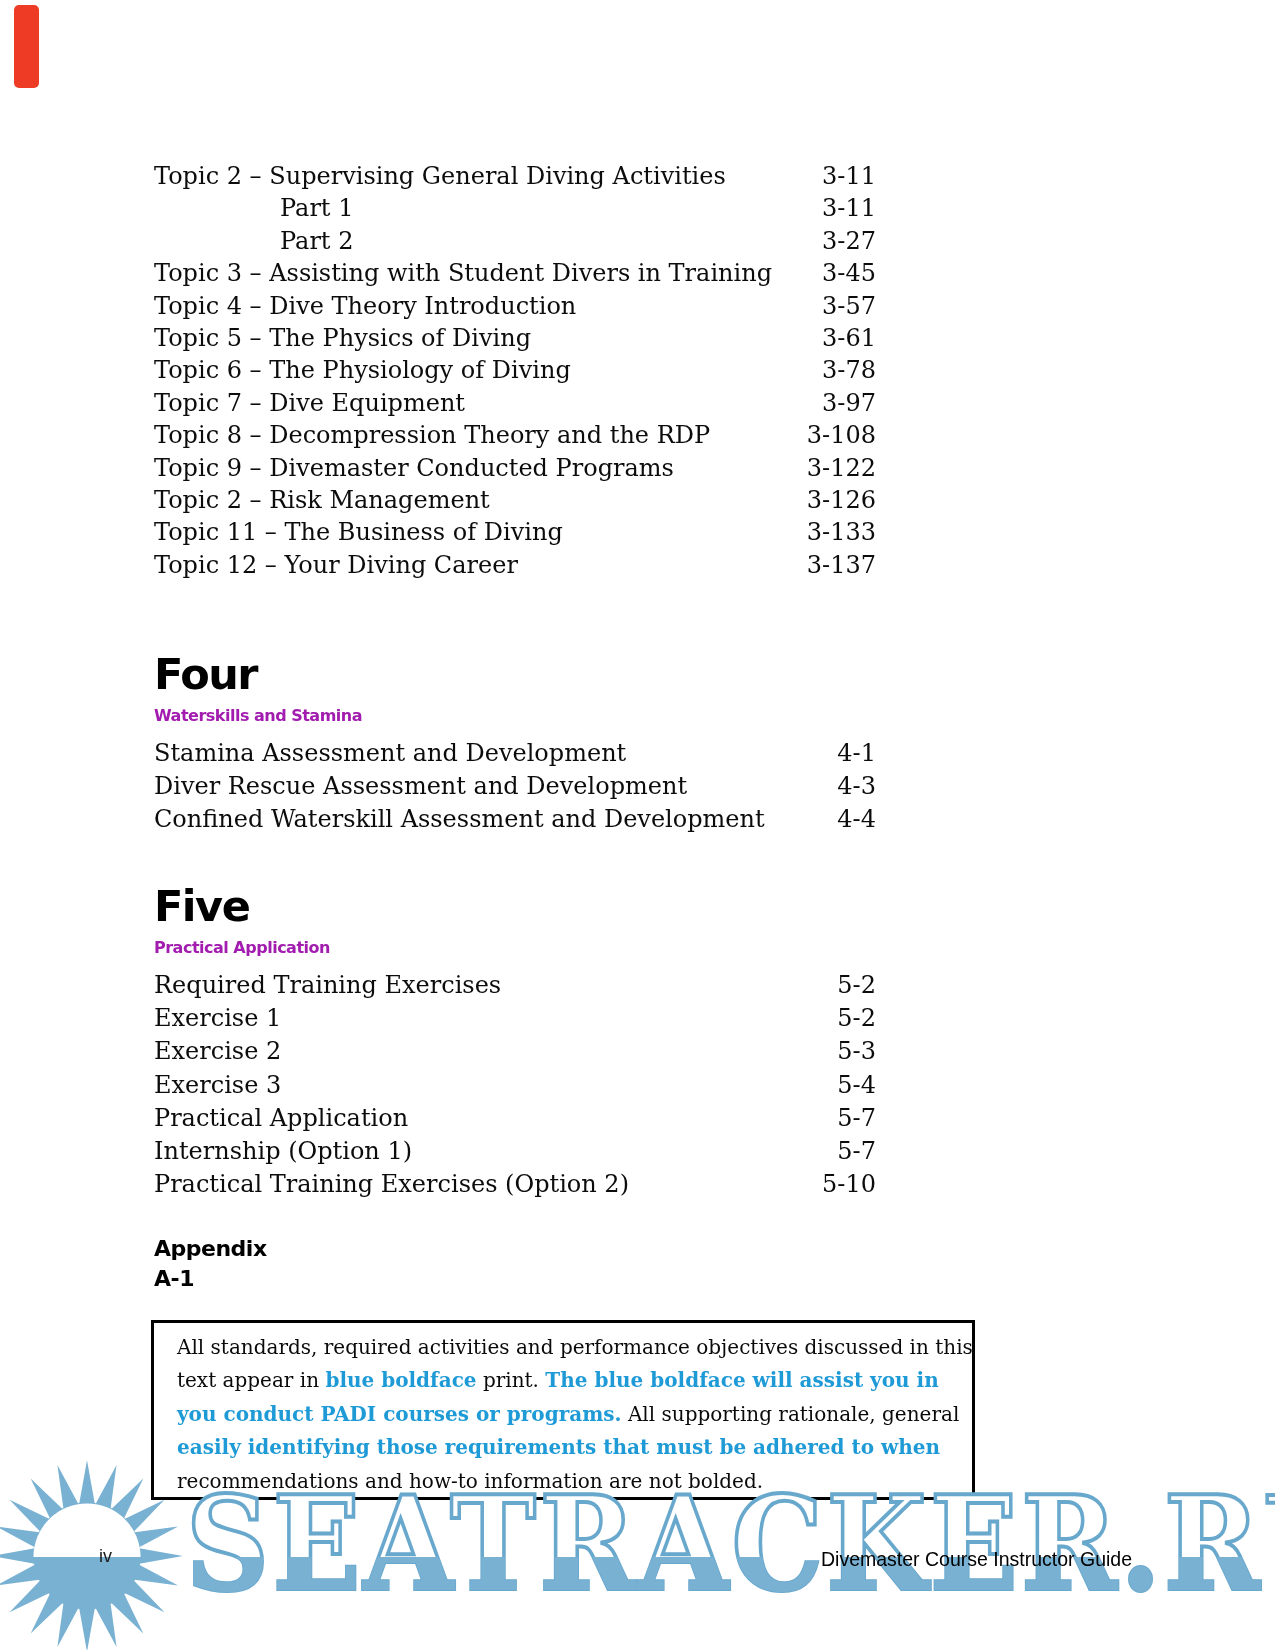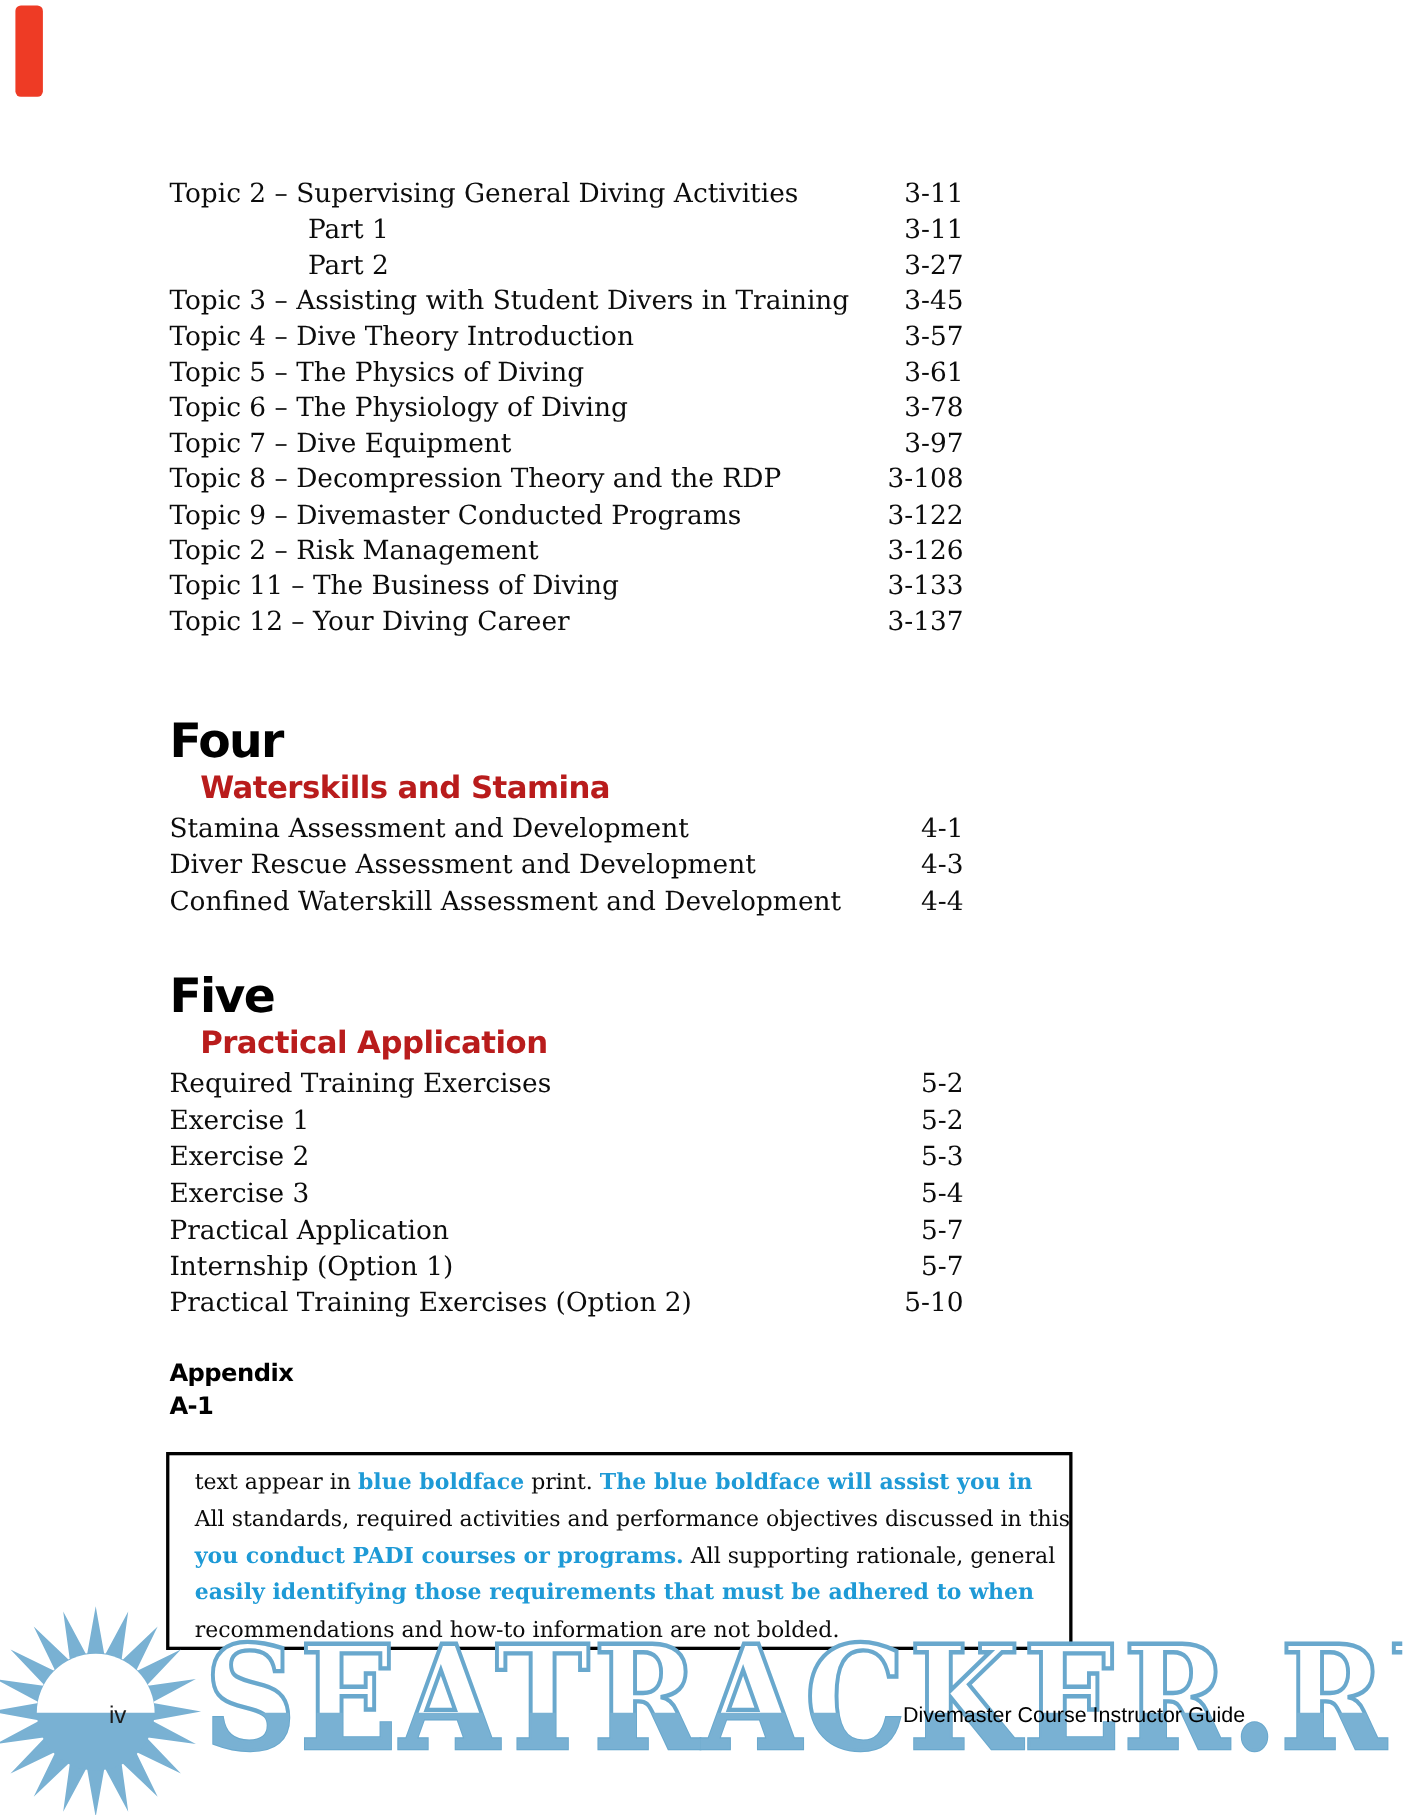--- a/index.html
+++ b/index.html
@@ -17,22 +17,22 @@
     font-size:24px;line-height:32.4px;color:#0c0c0c;}
   .toc-row .t{white-space:nowrap;}
   .toc-row.indent .t{padding-left:126px;}
   .toc-row .p{white-space:nowrap;}
   
   .section{position:absolute;left:154px;width:722px;}
   #sec4{top:652px;}
   #sec5{top:884px;}
   .sec-title{font-family:"DejaVu Sans",sans-serif;font-weight:bold;font-size:43px;
     line-height:44px;letter-spacing:-1.5px;color:#000;}
-  .sec-sub{font-family:"DejaVu Sans",sans-serif;font-weight:bold;font-size:28px;
-    line-height:26px;margin-top:7px;letter-spacing:-0.5px;color:#b91c1c;margin-left:28px;}
+  .sec-sub{font-family:"DejaVu Sans",sans-serif;font-weight:bold;font-size:16px;
+    line-height:26px;margin-top:7px;letter-spacing:-0.5px;color:#a21caf;}
   .sec-rows{margin-top:8px;}
   .sec-rows .toc-row{line-height:33.2px;}
   
   .appendix-row{position:absolute;left:154px;top:1234px;width:722px;
     display:flex;justify-content:space-between;align-items:baseline;
     font-family:"DejaVu Sans",sans-serif;font-weight:bold;font-size:22px;
     line-height:30px;letter-spacing:-0.5px;color:#000;flex-direction:column;}
   
   .note-box{
     position:absolute;left:151px;top:1320px;width:824px;height:180px;
@@ -46,21 +46,21 @@
   .wm-text{
     position:absolute;left:186px;top:1479px;height:130px;
     font-family:"DejaVu Serif",serif;font-weight:bold;font-size:130px;line-height:130px;
     letter-spacing:4px;white-space:nowrap;transform:scaleX(0.885);transform-origin:left top;
   }
   .wm-outline{color:#ffffff;-webkit-text-stroke:4px var(--wm-stroke,#69a8cd);}
   .wm-fill{color:var(--wm-blue,#79b1d3);clip-path:inset(60% 0 0 0);-webkit-text-stroke:2px var(--wm-blue,#79b1d3);}
   .sun{position:absolute;left:-16px;top:1453px;width:206px;height:206px;}
   
   .page-num{position:absolute;left:99px;top:1546px;font-family:"Liberation Sans",sans-serif;
-    font-size:22px;color:#1b1b1b;}
+    font-size:18px;color:#1b1b1b;}
   .footer-title{position:absolute;right:143px;top:1548px;font-family:"Liberation Sans",sans-serif;
     font-size:19.5px;color:#000;}
 </style>
 </head>
 <body>
 
 <div class="page">
 
   <div class="red-tab"></div>
 
@@ -172,22 +172,22 @@
         </div>
       </div>
   </div>
 
   <div class="appendix-row">
     <span class="t">Appendix</span>
     <span class="p">A-1</span>
   </div>
 
   <div class="note-box" id="note-box">
+      <div class="note-line"><span class="normal">All standards, required activities and performance objectives discussed in this</span></div>
       <div class="note-line"><span class="normal">text appear in </span><span class="blue_bold">blue boldface</span><span class="normal"> print. </span><span class="blue_bold">The blue boldface will assist you in</span></div>
-      <div class="note-line"><span class="normal">All standards, required activities and performance objectives discussed in this</span></div>
       <div class="note-line"><span class="blue_bold">you conduct PADI courses or programs.</span><span class="normal"> All supporting rationale, general</span></div>
       <div class="note-line"><span class="blue_bold">easily identifying those requirements that must be adhered to when</span></div>
       <div class="note-line"><span class="normal">recommendations and how-to information are not bolded.</span></div>
     </div>
 
   <div class="watermark">
     <span class="wm-text wm-outline">SEATRACKER.RU</span>
     <span class="wm-text wm-fill">SEATRACKER.RU</span>
     <svg class="sun" viewBox="-100 -100 200 200">
       <polygon id="sun-star" fill="#79b1d3" points="0.0,-93.0 7.8,-49.4 28.7,-88.4 22.7,-44.6 54.7,-75.2 35.4,-35.4 75.2,-54.7 44.6,-22.7 88.4,-28.7 49.4,-7.8 93.0,0.0 49.4,7.8 88.4,28.7 44.6,22.7 75.2,54.7 35.4,35.4 54.7,75.2 22.7,44.6 28.7,88.4 7.8,49.4 0.0,93.0 -7.8,49.4 -28.7,88.4 -22.7,44.6 -54.7,75.2 -35.4,35.4 -75.2,54.7 -44.6,22.7 -88.4,28.7 -49.4,7.8 -93.0,0.0 -49.4,-7.8 -88.4,-28.7 -44.6,-22.7 -75.2,-54.7 -35.4,-35.4 -54.7,-75.2 -22.7,-44.6 -28.7,-88.4 -7.8,-49.4"></polygon>

